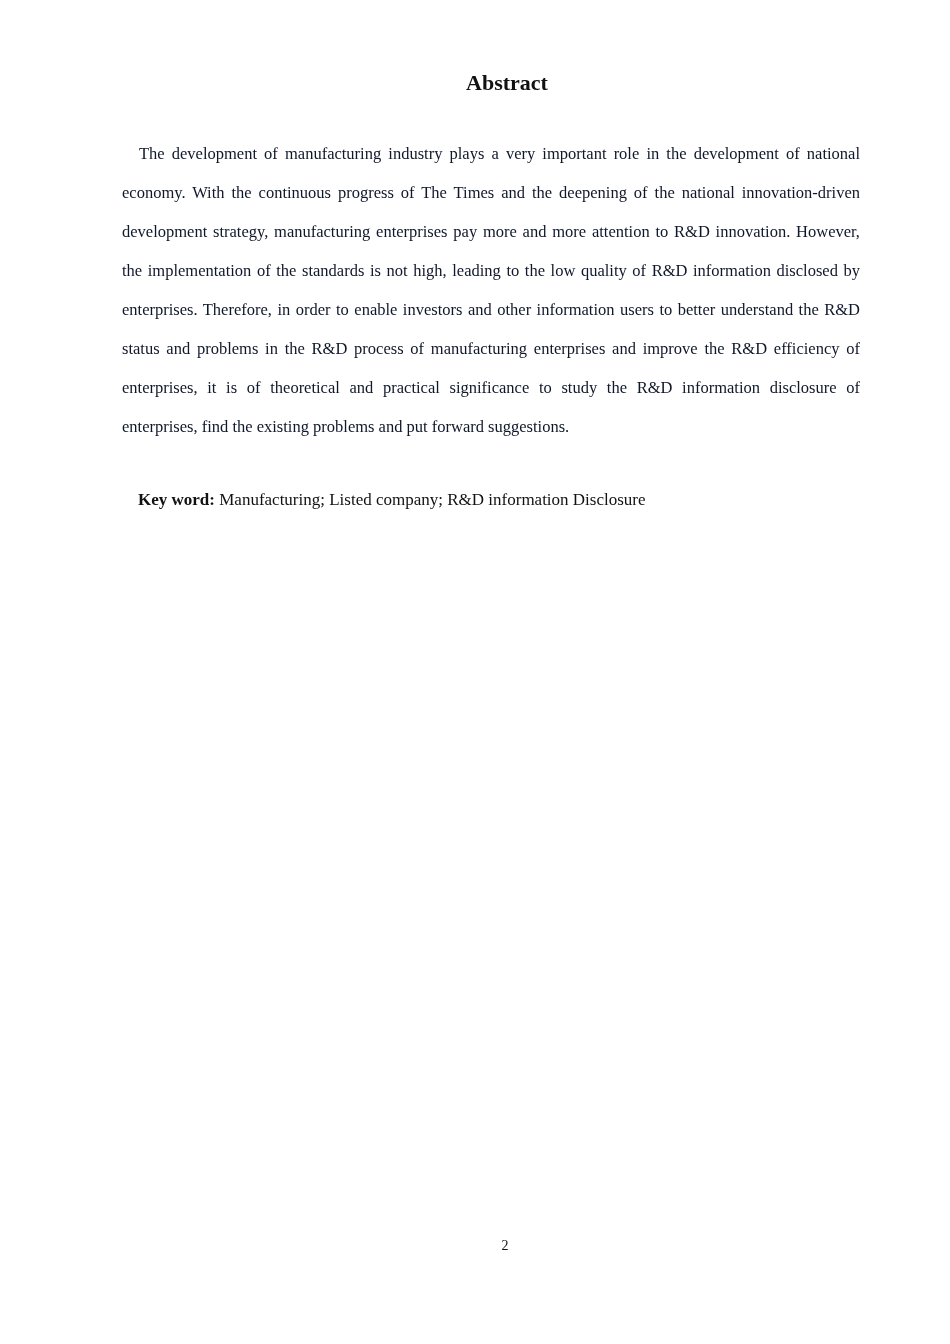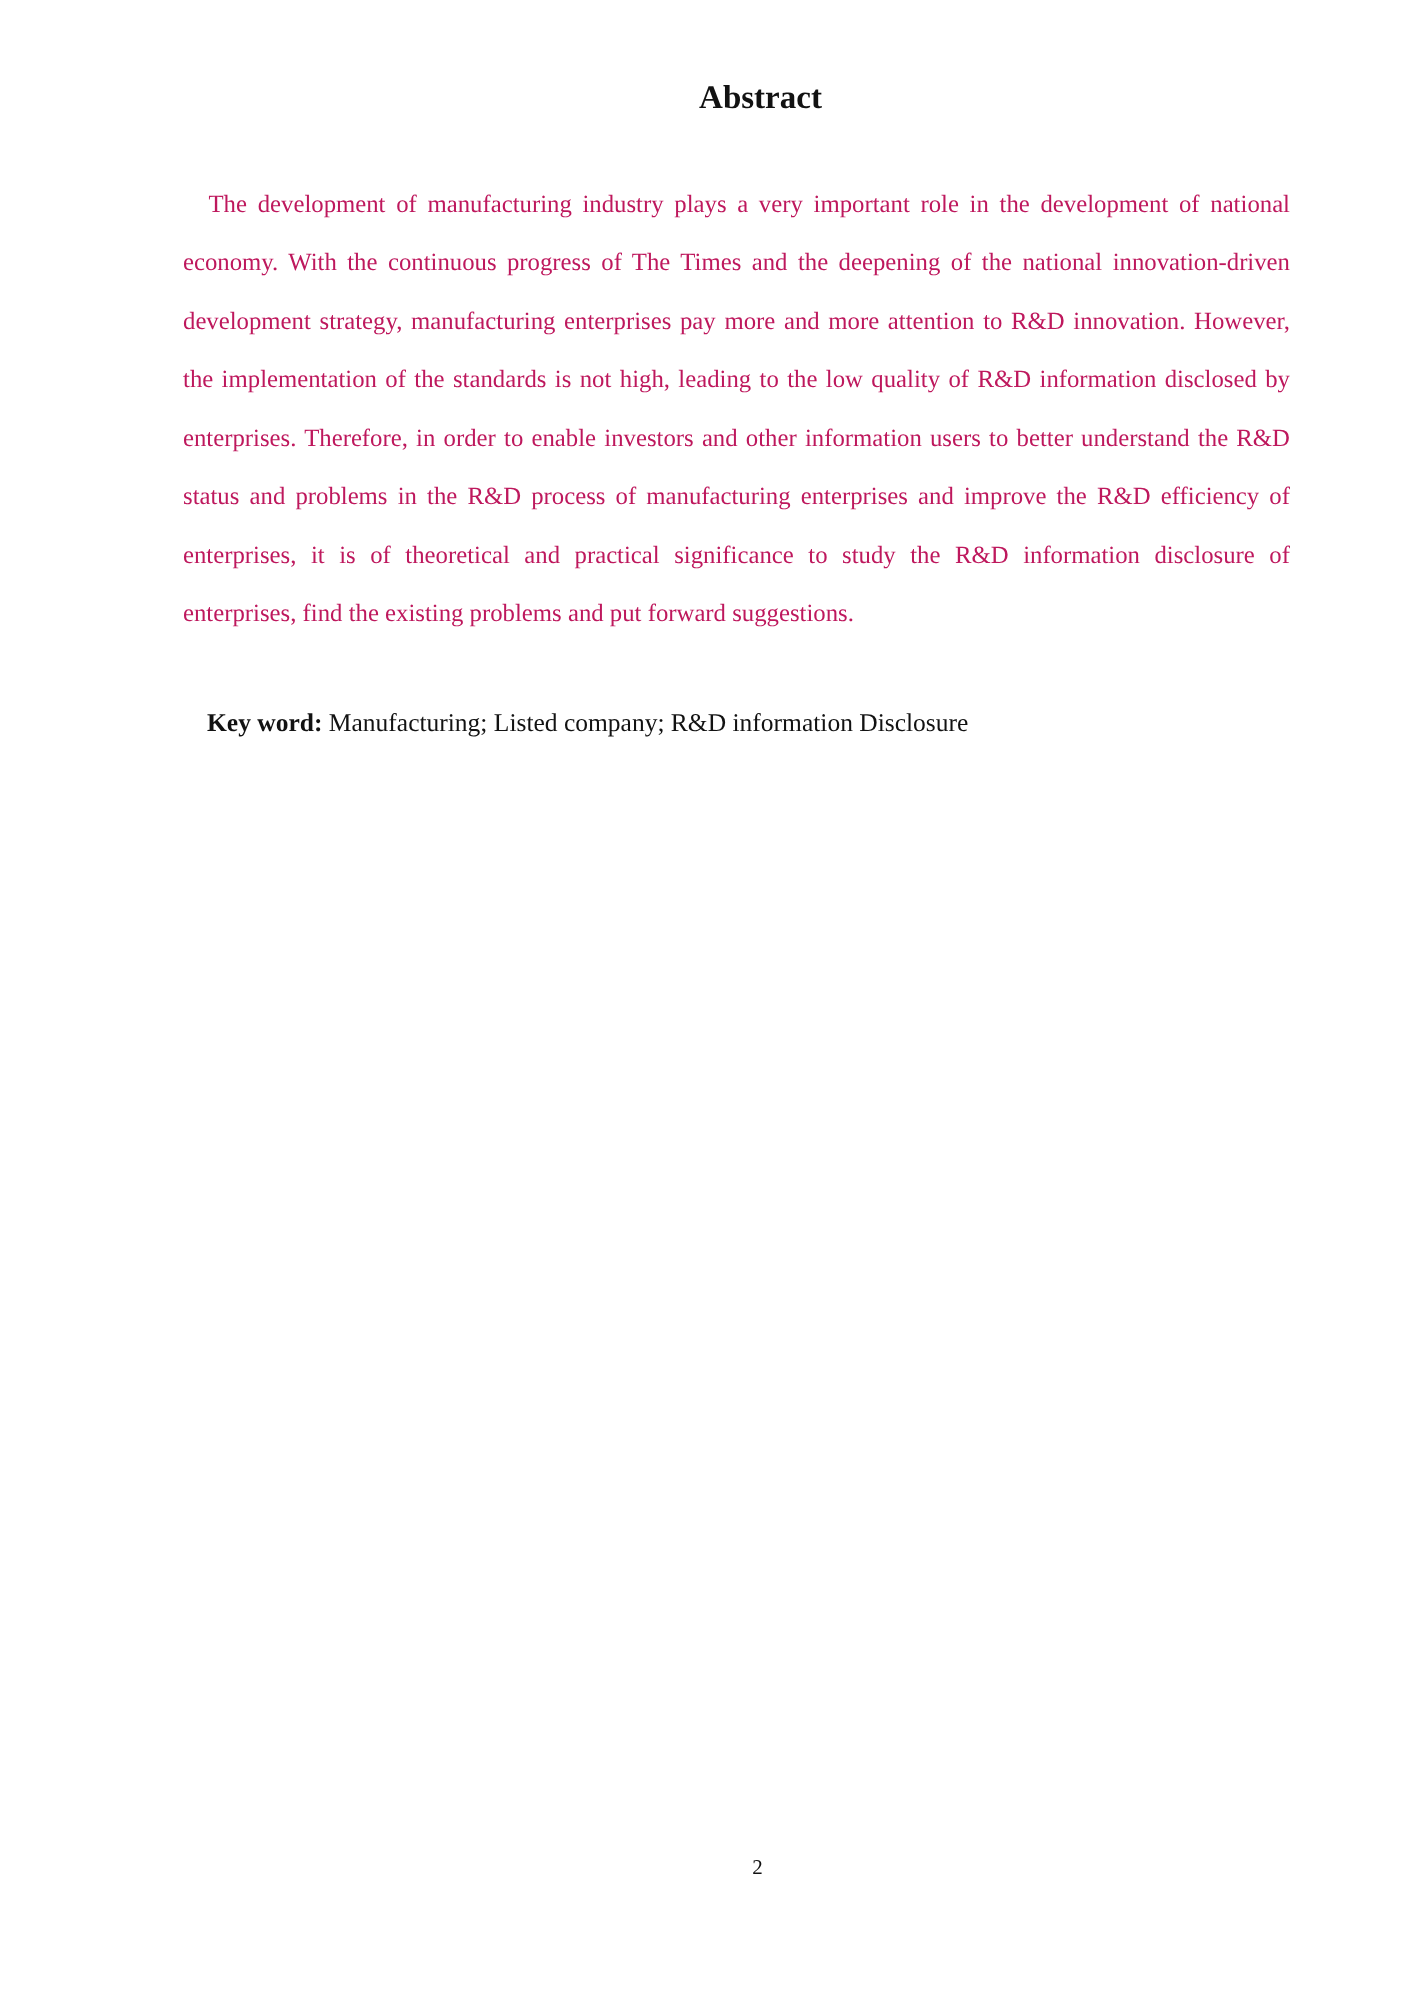--- a/index.html
+++ b/index.html
@@ -17,35 +17,35 @@
     overflow: hidden;
   }
   .content {
     position: absolute;
     left: 122px;
     top: 0;
     width: 738px;
   }
   .doc-title {
     margin: 0;
-    padding-top: 52px;
+    padding-top: 70px;
     padding-left: 32px; 
     text-align: center;
     font-size: 22px;
     font-weight: bold;
     line-height: 26px;
     color: #121212;
   }
   .doc-paragraph {
     margin: 38px 0 0 0;
     font-size: 16.5px;
     line-height: 39px;
     text-align: justify;
     text-indent: 17px;
-    color: #be185d;
+    color: #0f172a;
   }
   .doc-keywords {
     margin: 34px 0 0 0;
     font-size: 17px;
     line-height: 39px;
     text-indent: 16px;
     color: #121212;
   }
   .doc-keywords .kw-label {
     font-weight: bold;

